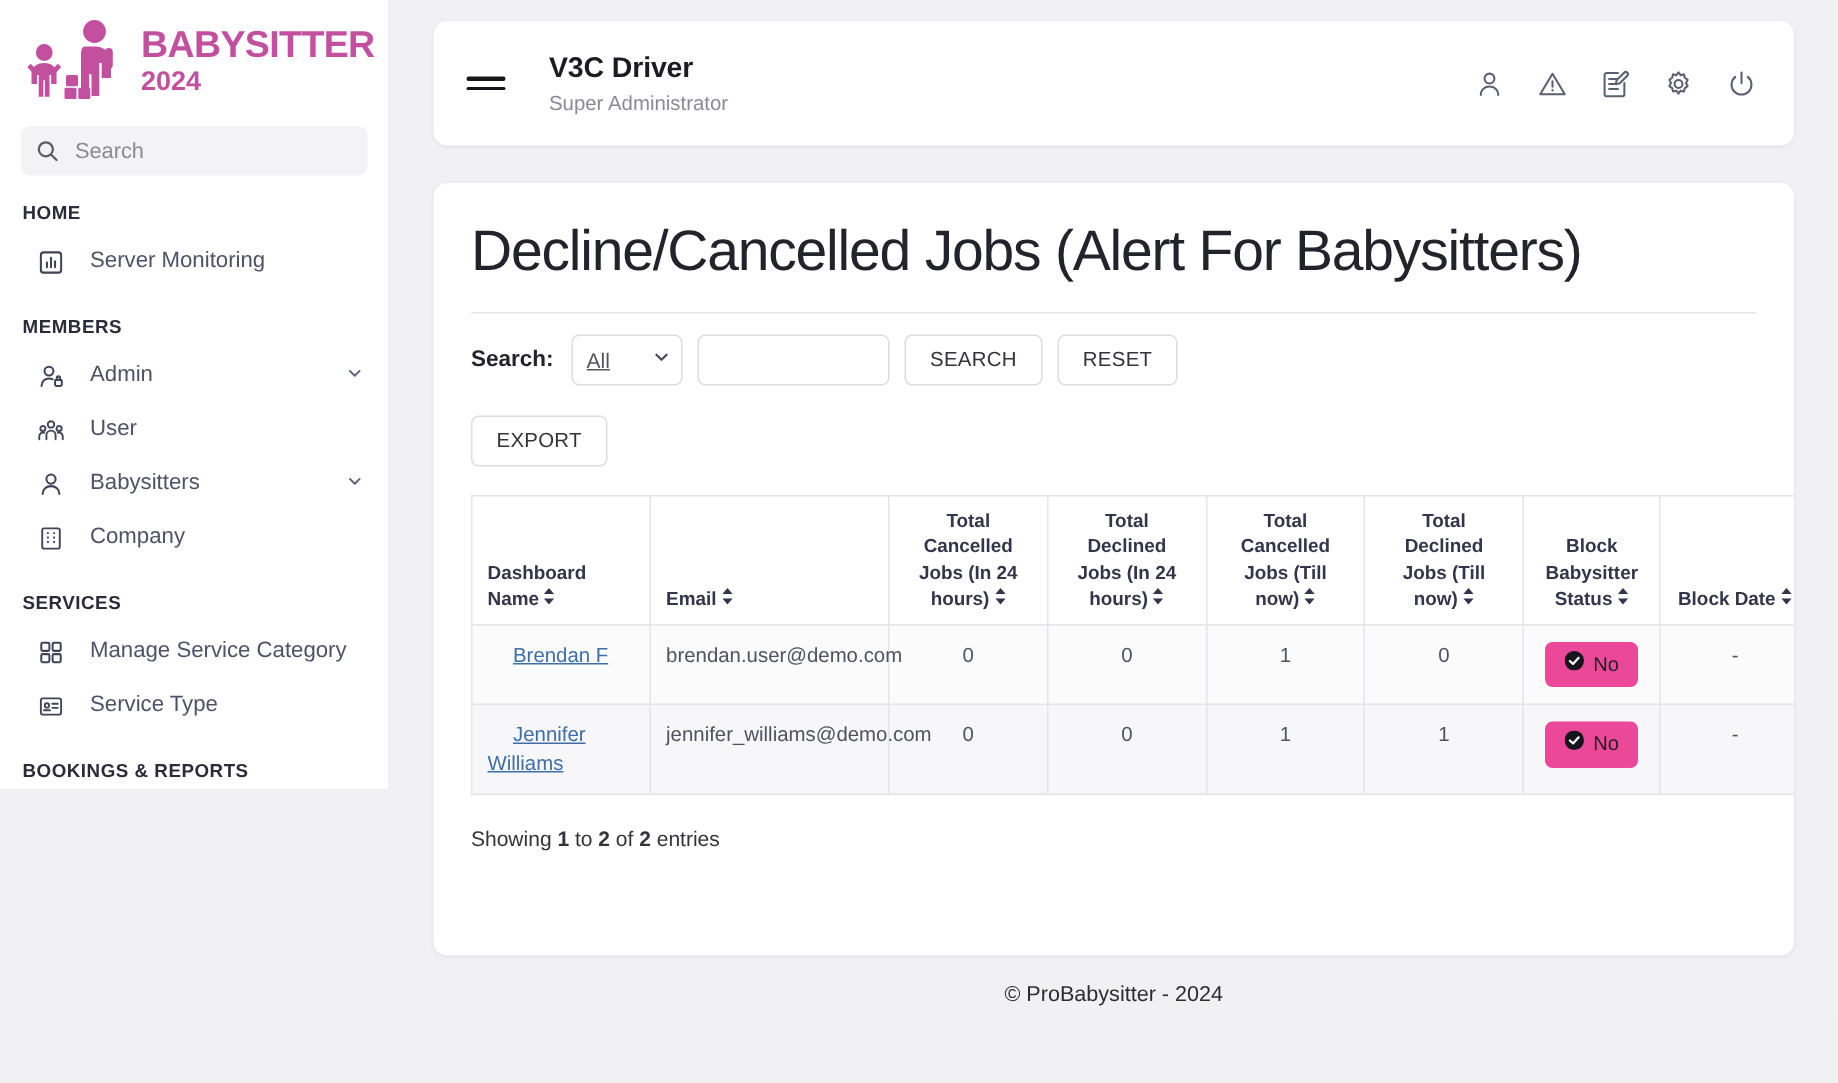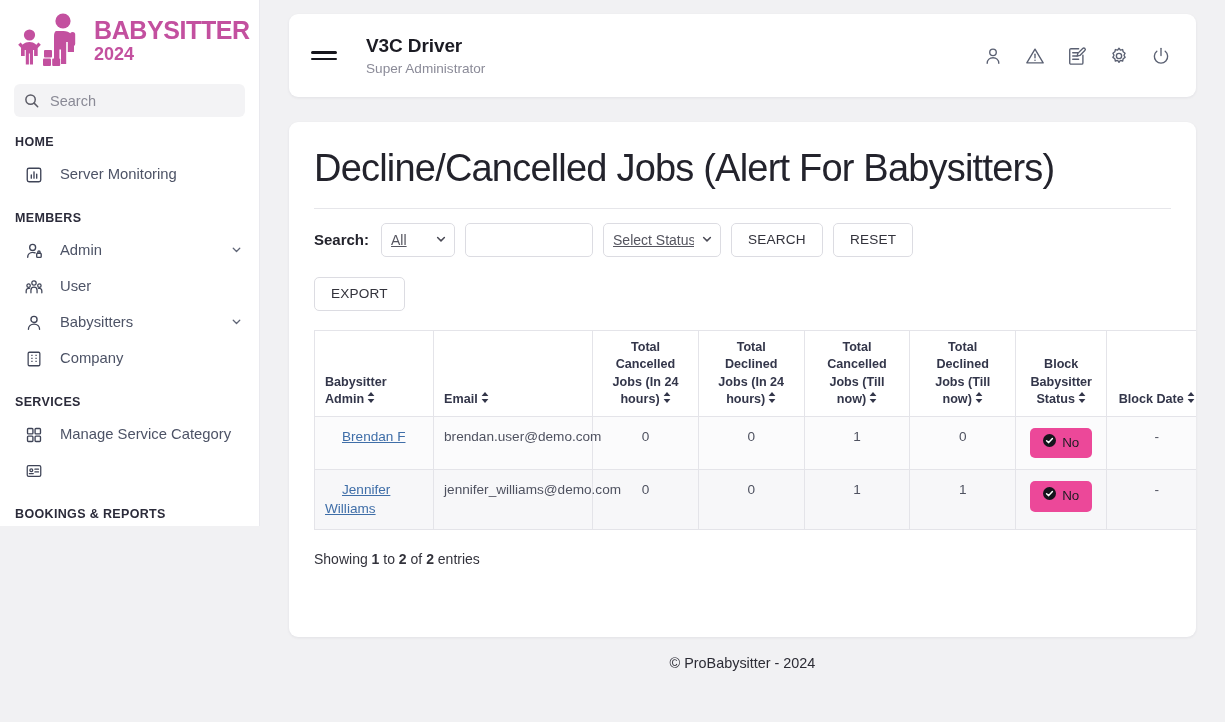--- a/index.html
+++ b/index.html
@@ -340,20 +340,21 @@
     <div class="nav-item">
       <span class="nav-icon">
         <svg width="18" height="18" viewBox="0 0 20 20" fill="none" stroke="#3f4457" stroke-width="1.4">
           <rect x="2.5" y="4" width="15" height="12" rx="1.6"></rect>
           <circle cx="7" cy="9.2" r="1.6"></circle>
           <line x1="11" y1="8" x2="15" y2="8" stroke-linecap="round"></line>
           <line x1="11" y1="11" x2="15" y2="11" stroke-linecap="round"></line>
           <line x1="4.8" y1="12.8" x2="9.2" y2="12.8" stroke-linecap="round"></line>
         </svg>
       </span>
+      <span class="nav-label">Service Type</span>
     </div>
 
     <div class="nav-section">BOOKINGS &amp; REPORTS</div>
 
     <div class="nav-item">
       <span class="nav-icon">
         <svg width="18" height="18" viewBox="0 0 20 20" fill="none" stroke="#3f4457" stroke-width="1.5">
           <circle cx="7" cy="10" r="4.2"></circle>
           <path d="M13 6 a5.6 5.6 0 0 1 0 8" stroke-linecap="round"></path>
           <path d="M15.8 3.8 a9 9 0 0 1 0 12.4" stroke-linecap="round"></path>
@@ -443,30 +444,20 @@
           </select>
           <span class="chev">
             <svg width="12" height="12" viewBox="0 0 16 16" fill="none" stroke="#4a4a55" stroke-width="2" stroke-linecap="round" stroke-linejoin="round">
                 <polyline points="3.5,6 8,10.5 12.5,6"></polyline>
               </svg>
           </span>
         </span>
 
         <input class="ui-input txt-search" type="text" placeholder="" style="">
 
-        <span class="select-wrap">
-          <select class="ui-select sel-status">
-            <option>Select Status</option>
-          </select>
-          <span class="chev">
-            <svg width="12" height="12" viewBox="0 0 16 16" fill="none" stroke="#4a4a55" stroke-width="2" stroke-linecap="round" stroke-linejoin="round">
-                <polyline points="3.5,6 8,10.5 12.5,6"></polyline>
-              </svg>
-          </span>
-        </span>
 
         <button class="btn">SEARCH</button>
         <button class="btn">RESET</button>
       </div>
 
       <button class="btn btn-export">EXPORT</button>
 
       <div class="tbl-wrap">
         <table class="dt">
           <colgroup>
@@ -474,21 +465,21 @@
               <col style="width:155px">
               <col style="width:103px">
               <col style="width:103px">
             <col style="width:103px">
               <col style="width:103px">
               <col style="width:89px">
               <col style="width:97px">
           </colgroup>
           <thead>
             <tr>
-              <th class="left"><span>Babysitter Admin</span><span class="sortic"><svg width="8" height="11" viewBox="0 0 8 11" fill="#33364a">
+              <th class="left"><span>Dashboard Name</span><span class="sortic"><svg width="8" height="11" viewBox="0 0 8 11" fill="#33364a">
                       <polygon points="4,0 7.4,4 0.6,4"></polygon>
                       <polygon points="4,11 7.4,7 0.6,7"></polygon>
                     </svg></span></th>
               <th class="left"><span>Email</span><span class="sortic"><svg width="8" height="11" viewBox="0 0 8 11" fill="#33364a">
                       <polygon points="4,0 7.4,4 0.6,4"></polygon>
                       <polygon points="4,11 7.4,7 0.6,7"></polygon>
                     </svg></span></th>
               <th><span>Total Cancelled Jobs (In 24 hours)</span><span class="sortic"><svg width="8" height="11" viewBox="0 0 8 11" fill="#33364a">
                       <polygon points="4,0 7.4,4 0.6,4"></polygon>
                       <polygon points="4,11 7.4,7 0.6,7"></polygon>

